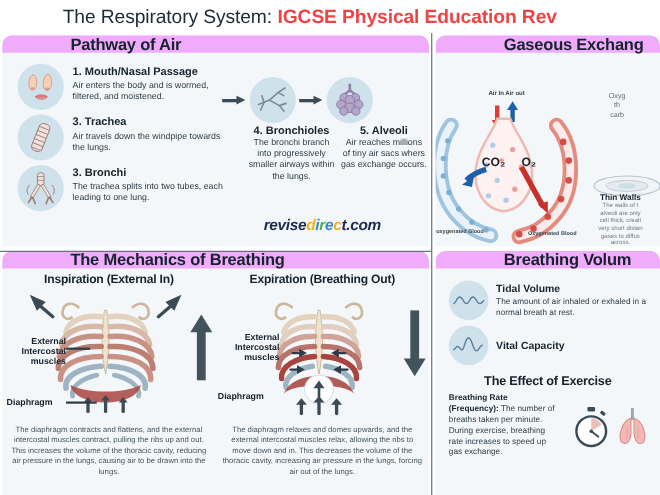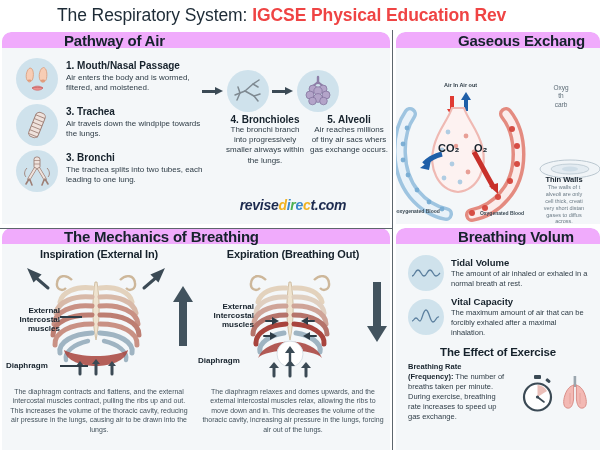--- a/index.html
+++ b/index.html
@@ -576,21 +576,20 @@
         </div>
 
         <div class="vol-item">
           <div class="vol-circ">
             <svg width="30" height="18" viewBox="0 0 30 18">
               <path d="M1 13 C3 13 3 10 5 10 C7 10 7 13 9 13 C11 13 12 2 15 2 C18 2 19 14 22 14 C25 14 25 8 28 9" fill="none" stroke="#5b7f9e" stroke-width="1.3"></path>
             </svg>
           </div>
           <div>
             <div class="vol-t">Vital Capacity</div>
-            <div class="vol-d">The maximum amount of air that can be forcibly exhaled after a maximal inhalation.</div>
           </div>
         </div>
 
         <div class="eff-h">The Effect of Exercise</div>
 
         <div class="eff-row">
           <div class="eff-txt">
             <b>Breathing Rate (Frequency):</b><span> The number of breaths taken per minute. During exercise, breathing rate increases to speed up gas exchange.</span>
           </div>
           <div class="eff-icons">

